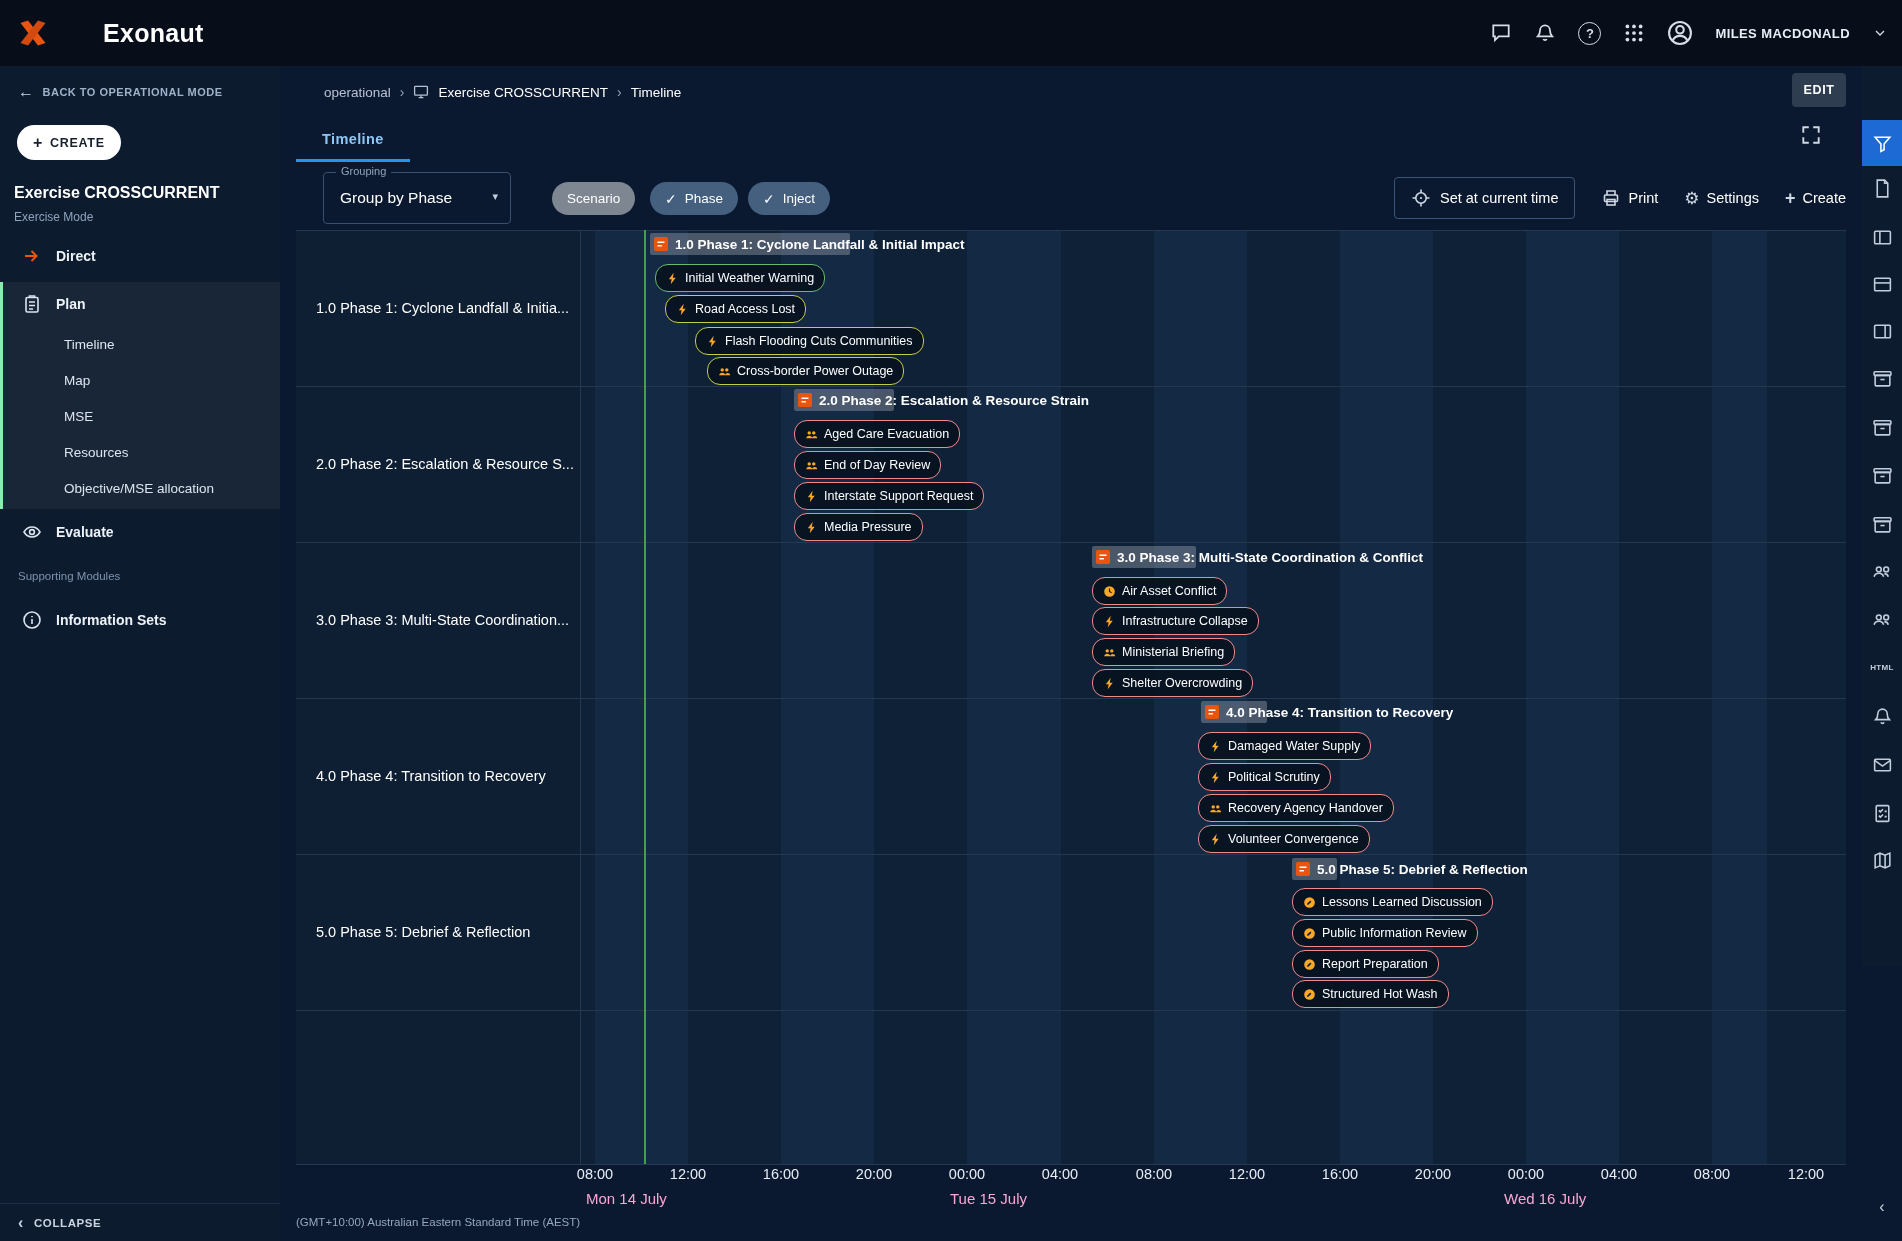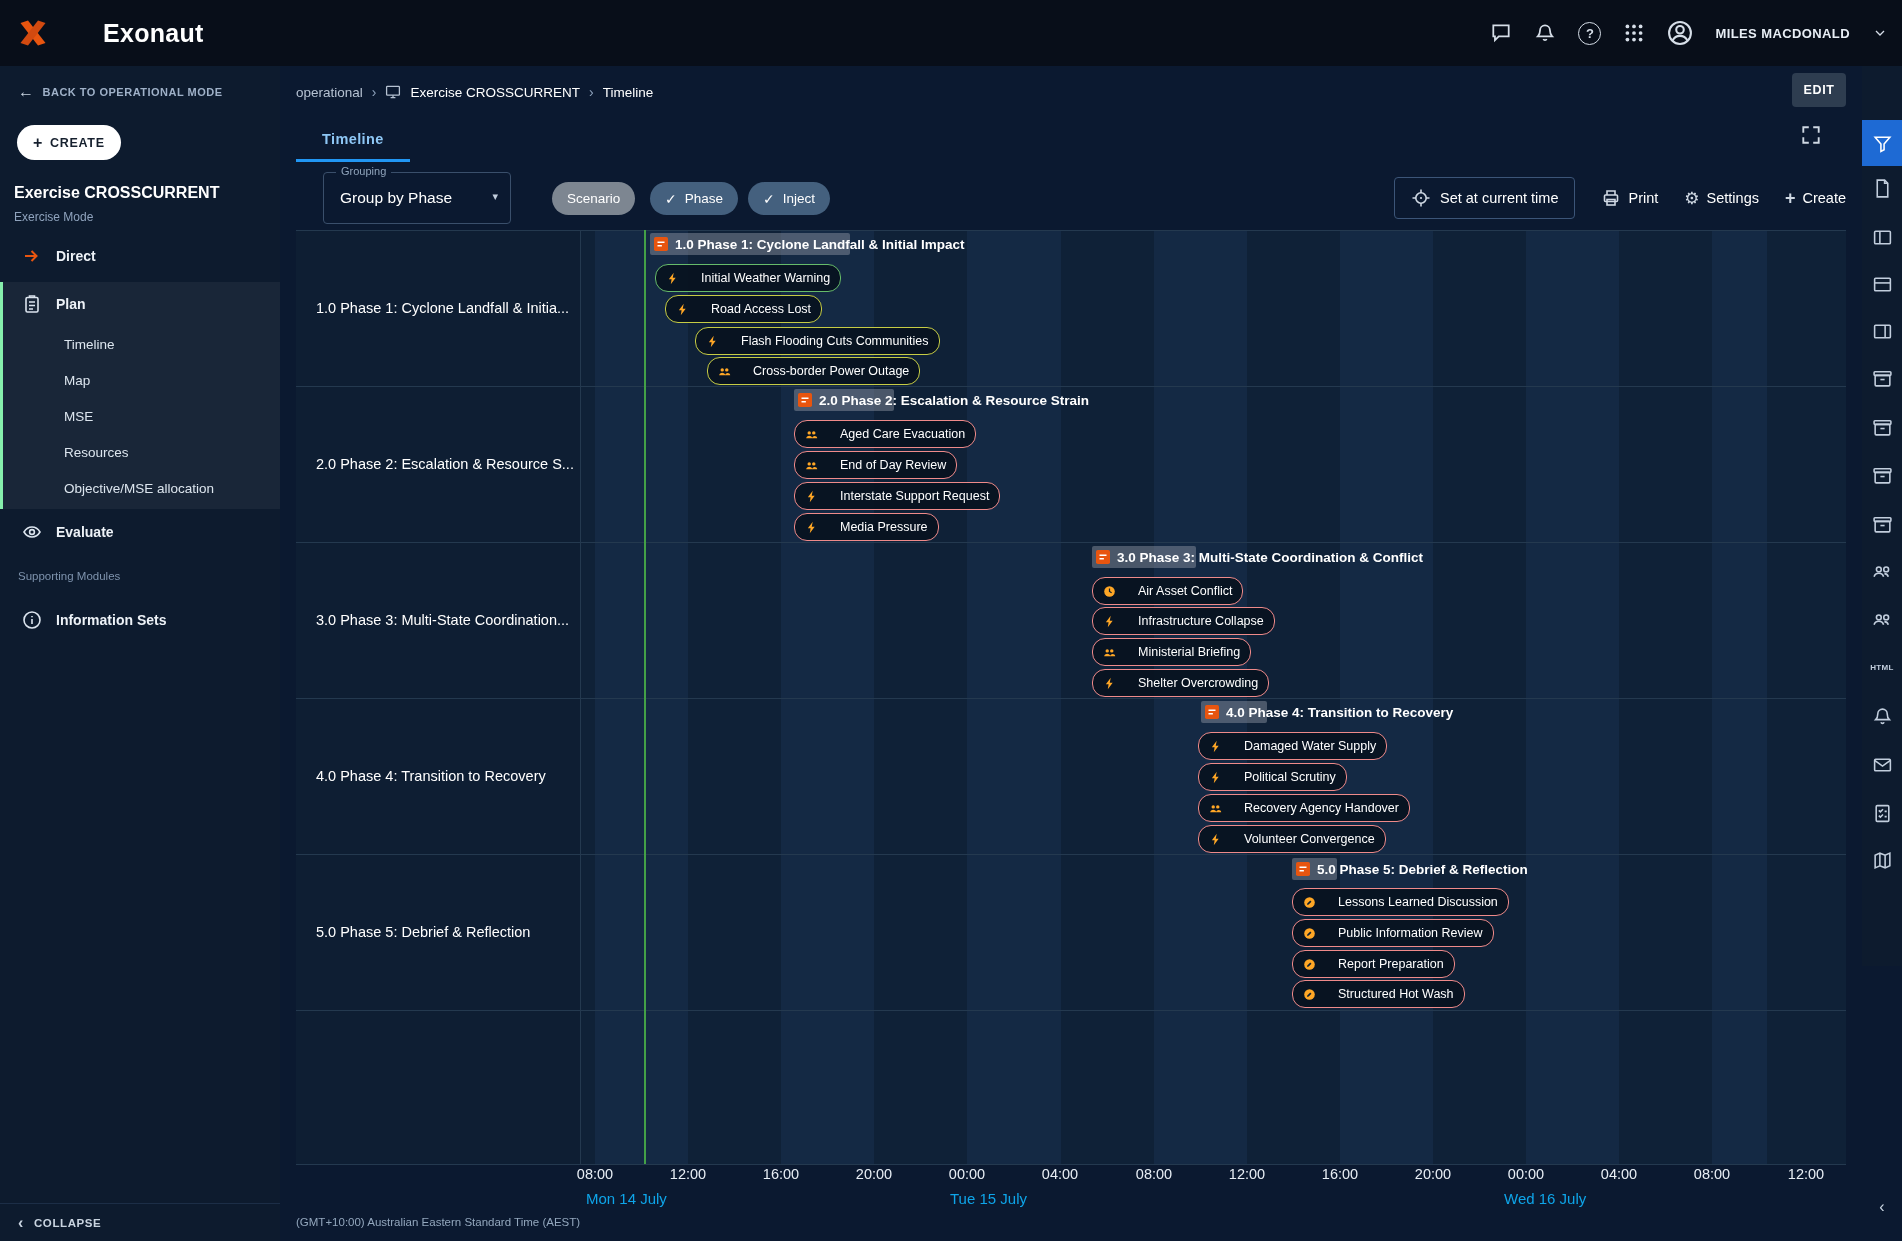--- a/index.html
+++ b/index.html
@@ -33,21 +33,21 @@
   
   .rail{position:absolute;left:1862px;top:66px;width:40px;height:900px;background:#0D1B2E;}
   .rail-filter{position:absolute;left:0;top:54px;width:40px;height:46px;background:#1E6AD4;display:flex;align-items:center;justify-content:center;cursor:pointer;}
   .rail-btn{position:absolute;left:0;width:40px;height:34px;display:flex;align-items:center;justify-content:center;cursor:pointer;}
   .ricon{width:21px;height:21px;stroke:#C2CEDD;fill:none;stroke-width:1.5;}
   .html-label{font-size:8px;font-weight:bold;color:#C2CEDD;letter-spacing:.3px;}
 
   
   .main{position:absolute;left:280px;top:66px;width:1582px;height:1175px;background:#0B1930;overflow:hidden;}
   .breadcrumb{position:absolute;left:16px;top:12px;height:28px;display:flex;align-items:center;gap:9px;font-size:13.5px;}
-  .bc-dim{color:#B6C2D2;} .bc-sep{color:#8FA3BD;font-size:14px;} .bc-item{color:#FFFFFF;}
+  .bc-dim{color:#B6C2D2;margin-left:28px;} .bc-sep{color:#8FA3BD;font-size:14px;} .bc-item{color:#FFFFFF;}
   .edit-btn{position:absolute;left:1512px;top:7px;width:54px;height:34px;background:#2E3D50;border-radius:4px;display:flex;align-items:center;justify-content:center;font-size:12.5px;font-weight:bold;letter-spacing:.6px;color:#FFFFFF;cursor:pointer;}
   .tab{position:absolute;left:16px;top:52px;height:44px;padding:0 26px;display:flex;align-items:center;font-size:14.5px;font-weight:bold;letter-spacing:.4px;color:#8EC7F5;border-bottom:3px solid #2196F3;box-sizing:border-box;cursor:pointer;}
   .fullscreen-btn{position:absolute;left:1520px;top:58px;cursor:pointer;}
 
   .group-select{position:absolute;left:43px;top:106px;width:186px;height:50px;border:1px solid #3A4F6B;border-radius:4px;cursor:pointer;}
   .group-label{position:absolute;left:12px;top:-8px;background:#0B1930;padding:0 5px;font-size:11px;color:#90A4BB;}
   .group-value{position:absolute;left:16px;top:0;height:50px;display:flex;align-items:center;font-size:15.5px;color:#FFFFFF;}
   .group-caret{position:absolute;right:12px;top:17px;font-size:11px;color:#C2CEDD;}
 
   .fchip{position:absolute;top:116px;height:33px;padding:0 15px;border-radius:17px;display:inline-flex;align-items:center;gap:8px;font-size:13.5px;color:#FFFFFF;cursor:pointer;white-space:nowrap;}
@@ -68,26 +68,26 @@
         background-position:-79px 0;}
   .row-line{position:absolute;left:16px;width:1550px;height:1px;background:#24394F;}
   .row-label{position:absolute;left:36px;width:262px;font-size:14.5px;color:#FFFFFF;white-space:nowrap;overflow:hidden;transform:translateY(-50%);}
   .now-line{position:absolute;left:364px;top:164px;width:2px;height:934px;background:#43A047;}
 
   .phase-bar{position:absolute;height:22px;cursor:pointer;}
   .pb-bg{position:absolute;left:0;top:0;height:22px;background:rgba(133,142,155,0.5);border-radius:2px;}
   .pb-label{position:absolute;left:4px;top:0;height:22px;display:flex;align-items:center;gap:7px;white-space:nowrap;font-size:13.5px;font-weight:bold;color:#FFFFFF;}
   .pbi{width:14px;height:14px;flex:none;}
 
-  .chip{position:absolute;display:inline-flex;align-items:center;gap:22px;height:26px;padding:0 10px;border-radius:13px;background:rgba(8,18,32,0.92);border:1.5px solid #EF8A8A;color:#FFFFFF;font-size:12.5px;white-space:nowrap;cursor:pointer;}
+  .chip{position:absolute;display:inline-flex;align-items:center;gap:6px;height:26px;padding:0 10px;border-radius:13px;background:rgba(8,18,32,0.92);border:1.5px solid #EF8A8A;color:#FFFFFF;font-size:12.5px;white-space:nowrap;cursor:pointer;}
   .c-green{border-color:#66BB6A;} .c-yellow{border-color:#C6CC44;} .c-red{border-color:#EF8A8A;}
   .ci{width:13px;height:13px;flex:none;}
 
   .tick{position:absolute;top:1100px;transform:translateX(-50%);font-size:14.5px;color:#E8EEF5;}
-  .date-label{position:absolute;top:1124px;font-size:15px;color:#0ea5e9;}
+  .date-label{position:absolute;top:1124px;font-size:15px;color:#f9a8d4;}
   .tz-note{position:absolute;left:16px;top:1150px;font-size:11.5px;color:#93A7BD;}
 </style>
 </head>
 <body>
 
 <div id="canvas">
 
   <header class="topbar">
     <div class="brand">
       <svg width="30" height="30" viewBox="0 0 24 24">

